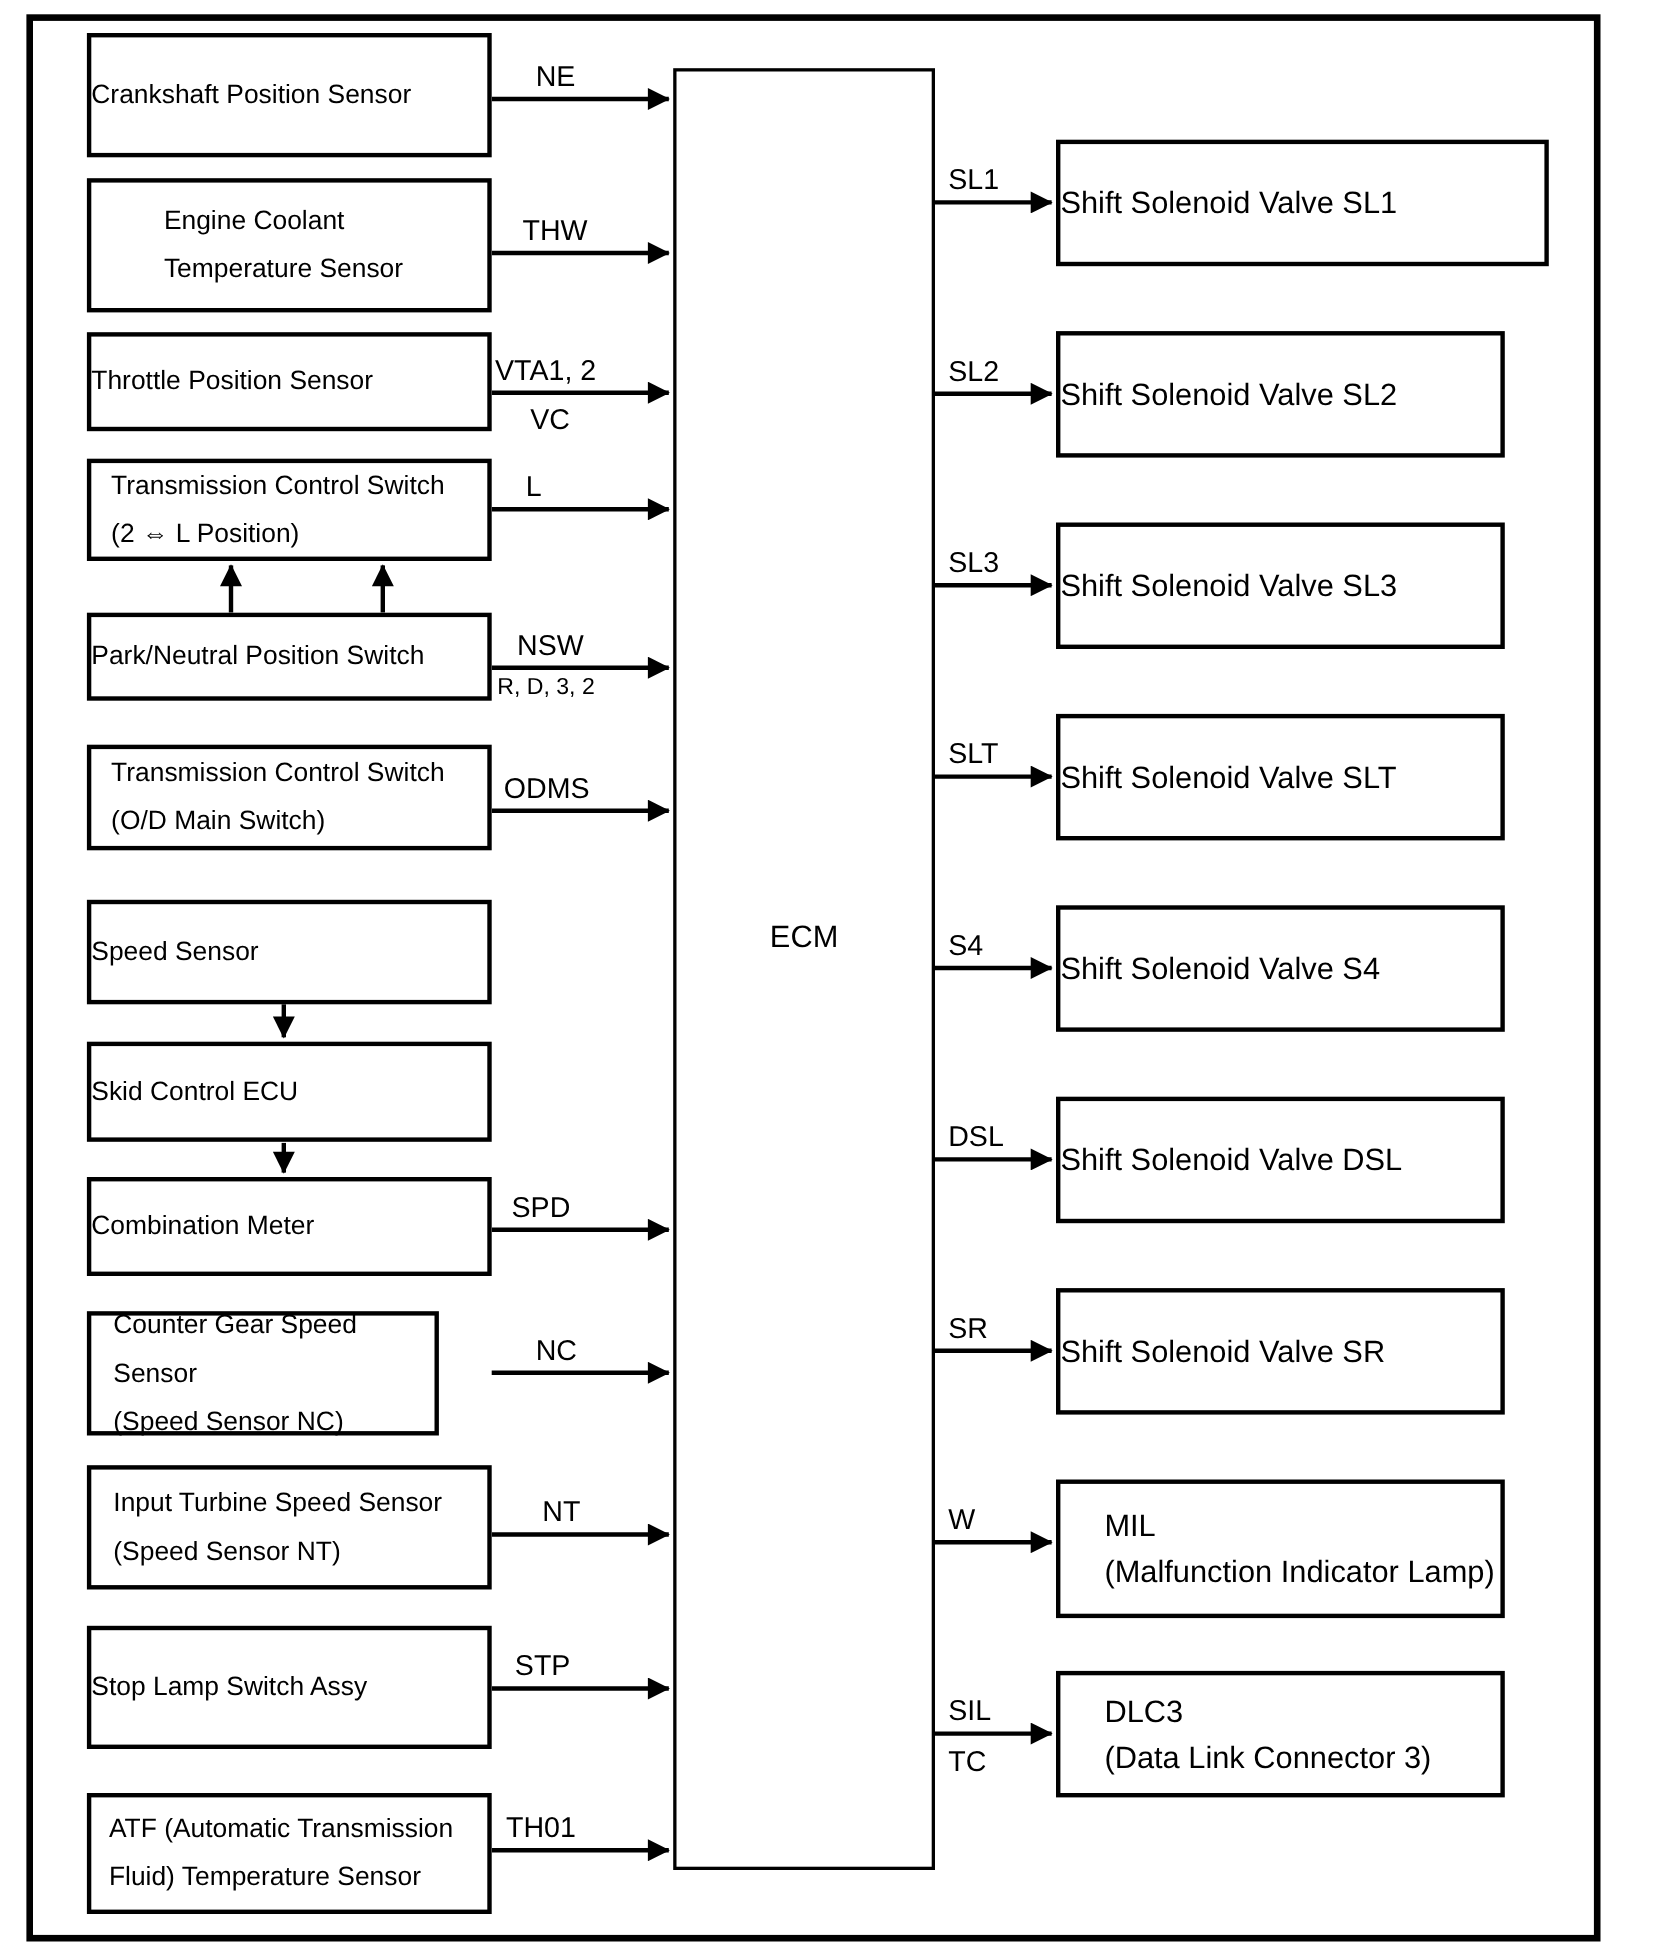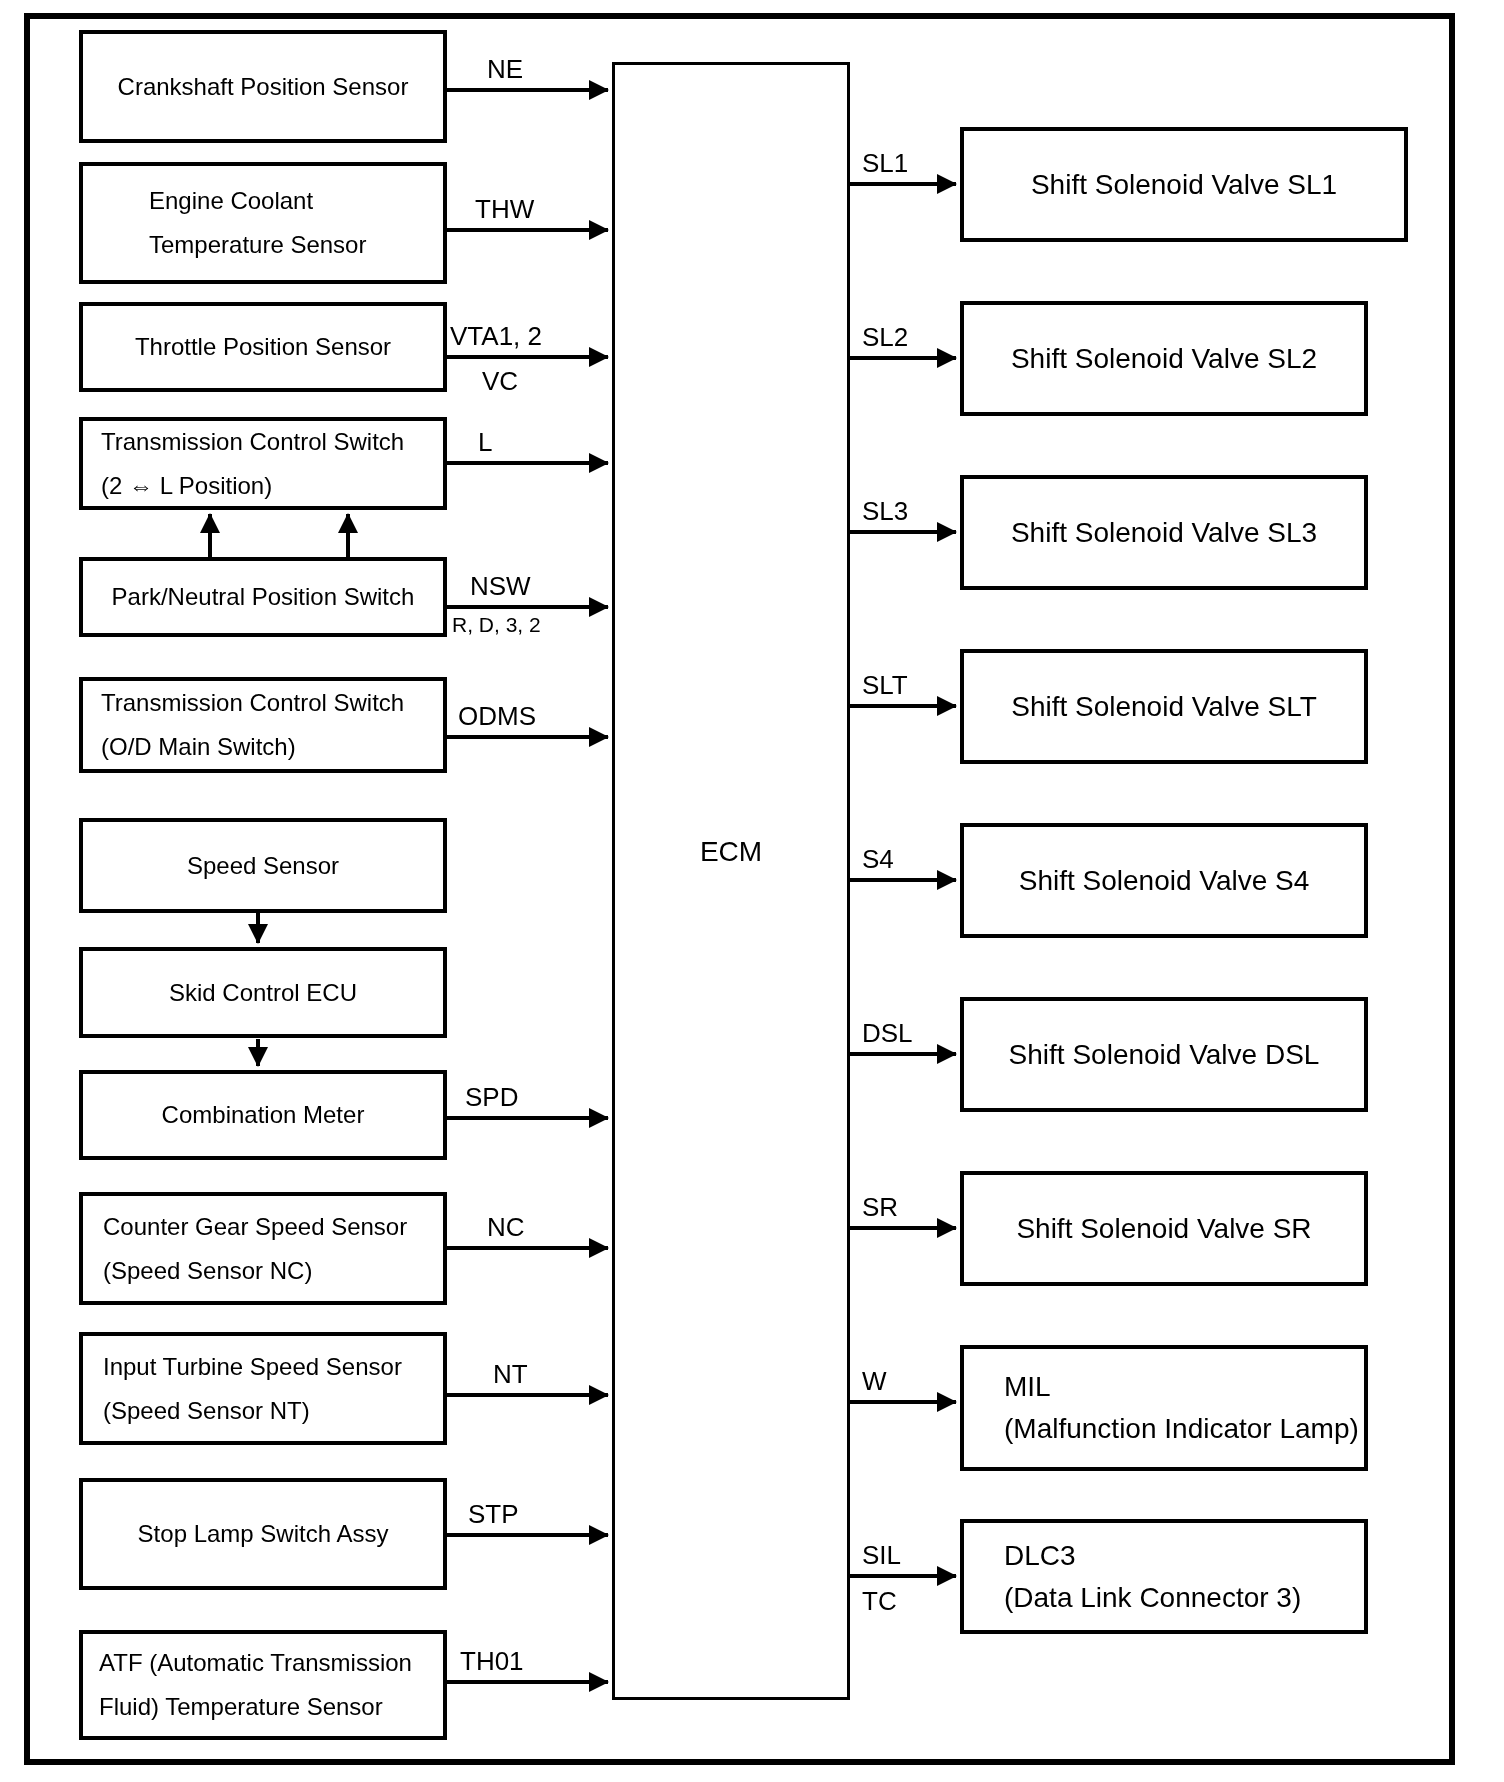--- a/index.html
+++ b/index.html
@@ -13,21 +13,21 @@
     position:absolute; left:24px; top:13px; width:1431px; height:1752px;
     border:6px solid #000; box-sizing:border-box; background:#fff;
   }
   .box {
     position:absolute; border:4px solid #000; background:#fff;
     box-sizing:border-box; display:flex; align-items:center;
   }
   .box .txt {
     white-space:pre-line; font-size:24px; line-height:44px; width:100%;
   }
-  .box.center .txt { text-align:center; }
+  .box.center .txt { text-align:left; }
   .rbox .txt { font-size:28px; line-height:42px; }
   #ecm-box {
     position:absolute; border:3px solid #000; background:#fff; box-sizing:border-box;
     left:612px; top:62px; width:238px; height:1638px;
   }
   #ecm-label {
     position:absolute; left:612px; top:836px; width:238px;
     text-align:center; font-size:28px;
   }
   .sig {
@@ -106,21 +106,21 @@
   </div>
   <div class="box center" style="left:79px;top:818px;width:368px;height:95px">
     <div class="txt">Speed Sensor</div>
   </div>
   <div class="box center" style="left:79px;top:947px;width:368px;height:91px">
     <div class="txt">Skid Control ECU</div>
   </div>
   <div class="box center" style="left:79px;top:1070px;width:368px;height:90px">
     <div class="txt">Combination Meter</div>
   </div>
-  <div class="box" style="left:79px;top:1192px;width:368px;height:113px">
+  <div class="box" style="left:79px;top:1192px;width:320px;height:113px">
     <div class="txt" style="padding-left:20px">Counter Gear Speed Sensor
 (Speed Sensor NC)</div>
   </div>
   <div class="box" style="left:79px;top:1332px;width:368px;height:113px">
     <div class="txt" style="padding-left:20px">Input Turbine Speed Sensor
 (Speed Sensor NT)</div>
   </div>
   <div class="box center" style="left:79px;top:1478px;width:368px;height:112px">
     <div class="txt">Stop Lamp Switch Assy</div>
   </div>

